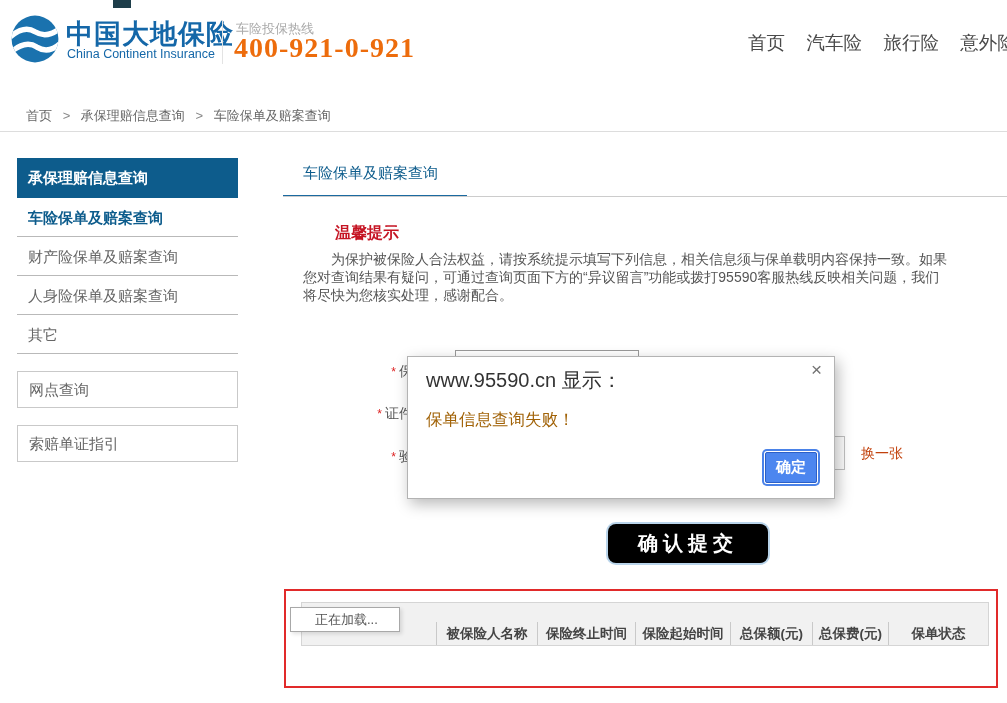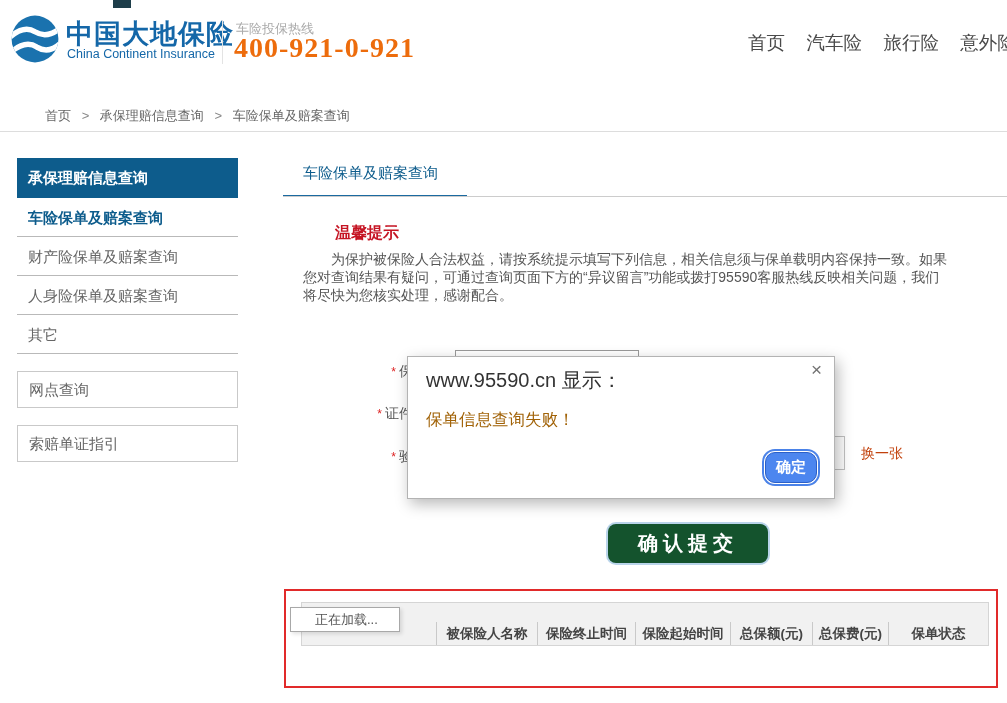--- a/index.html
+++ b/index.html
@@ -14,21 +14,21 @@
   .brand-en { left:67px; top:47px; font-size:12.5px; color:#1467a8; }
   .header-artifact { left:113px; top:0; width:18px; height:8px; background:#1e3e4a; }
   .header-divider { left:222px; top:20px; width:1px; height:44px; background:#e3e3e3; }
   .hotline-label { left:236px; top:20px; font-size:13px; color:#a9a9a9; }
   .hotline-number { left:234px; top:32px; font-size:28px; font-weight:bold; color:#ed6c0c;
                     font-family:"Liberation Serif","DejaVu Serif",serif; letter-spacing:1px; }
   .top-nav { left:728px; top:30px; width:279px; height:30px; overflow:hidden; white-space:nowrap;margin-left:20px; }
   .top-nav span { display:inline-block; margin-right:17px; font-size:18.5px; color:#4a4a4a; cursor:pointer; }
 
   
-  .breadcrumb { left:26px; top:107px; font-size:13px; color:#666;margin-left:19px; }
+  .breadcrumb { left:26px; top:107px; font-size:13px; color:#666; }
   .breadcrumb .sep { margin:0 7px; color:#888; }
   .crumb { cursor:pointer; }
   .page-rule { left:0; top:131px; width:1007px; height:1px; background:#ddd; }
 
   
   .sidebar { left:17px; top:158px; width:221px; }
   .side-header { height:40px; line-height:40px; background:#0d5c8c; color:#fff;
                  font-weight:bold; font-size:15px; padding-left:11px; }
   .side-item { height:39px; line-height:39px; font-size:15px; color:#666;
                padding-left:11px; border-bottom:1px solid #b9b9b9; cursor:pointer; }
@@ -48,21 +48,21 @@
   .form-label { width:172px; left:283px; text-align:right; font-size:14px; color:#555; z-index:1; }
   .req-star { color:#d22; margin-right:3px; font-size:12px; }
   .f-input { left:455px; width:184px; height:32px; border:1px solid #9a9a9a; background:#fff;
              z-index:1; font-size:14px; padding:0 6px; }
   .captcha-input { width:120px; }
   .captcha-box { left:645px; top:436px; width:200px; height:34px; border:1px solid #c0c0c0;
                  background:#fdfdfd; z-index:1; }
   .captcha-refresh { left:836px; top:445px; font-size:14px; color:#c2410c; z-index:1;
                      cursor:pointer; text-decoration:none;padding-left:25px; }
 
-  .submit-btn { left:608px; top:524px; width:160px; height:39px; background:#14532d;
+  .submit-btn { left:608px; top:524px; width:160px; height:39px; background:#000000;
                 border:none; border-radius:8px; color:#fff; font-weight:bold; font-size:20px;
                 letter-spacing:5px; cursor:pointer; box-shadow:0 0 0 2px #b9d4ea;
                 font-family:"Liberation Sans",sans-serif; }
 
   
   .result-region { left:284px; top:589px; width:714px; height:99px; border:2px solid #e12a2a; }
   .result-table { left:301px; top:602px; display:flex; height:44px;
                   border:1px solid #d5d5d5; background:#f1f1f1; }
   .result-table .cell { display:flex; align-items:center; justify-content:center;
                         font-size:13.5px; font-weight:bold; color:#444;
@@ -76,21 +76,21 @@
 
   
   .dialog { left:407px; top:356px; width:428px; height:143px; background:#fff;
             border:1px solid #b3b3b3; box-shadow:3px 5px 14px rgba(0,0,0,.28); z-index:10; }
   .dialog-title { position:absolute; left:18px; top:10px; font-size:20px; color:#333; }
   .dialog-message { position:absolute; left:18px; top:52px; font-size:16.5px; color:#a16207; }
   .dialog-close { position:absolute; right:12px; top:2px; font-size:19px; color:#737373;
                   cursor:pointer; background:none; border:none;
                   font-family:"Liberation Sans",sans-serif; }
   .dialog-ok { position:absolute; right:17px; bottom:15px; width:52px; height:31px;
-               background:#4c86ef; border:1px solid #2b5fc7; border-radius:10px;
+               background:#4c86ef; border:1px solid #2b5fc7; border-radius:2px;
                color:#fff; font-weight:bold; font-size:15px; cursor:pointer;
                box-shadow:0 0 0 1px #fff, 0 0 0 3px #4a82e8;
                font-family:"Liberation Sans",sans-serif; }
 </style>
 </head>
 <body>
 
 <svg class="abs logo-icon" viewBox="0 0 60 60">
   <defs>
       <clipPath id="lc">

